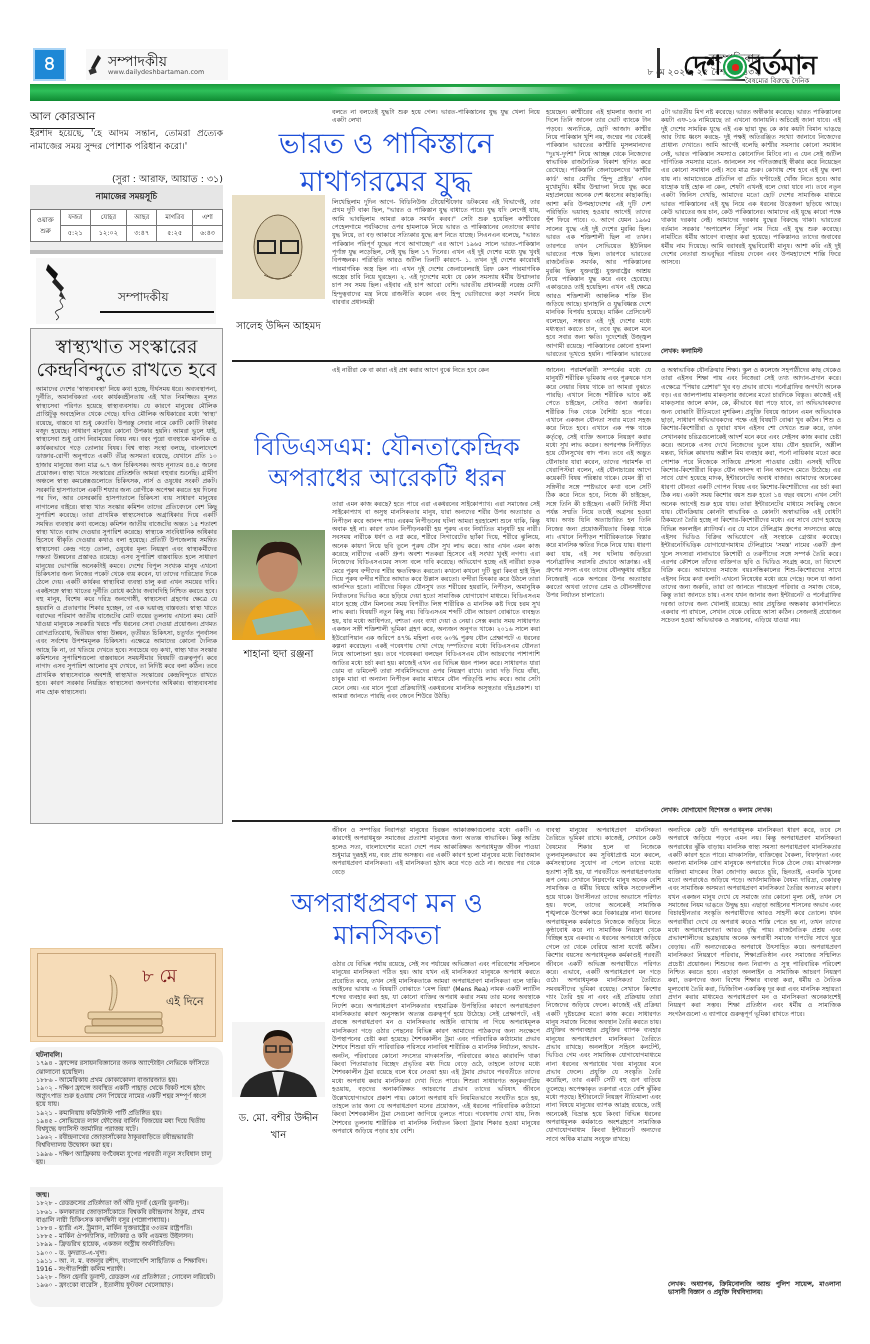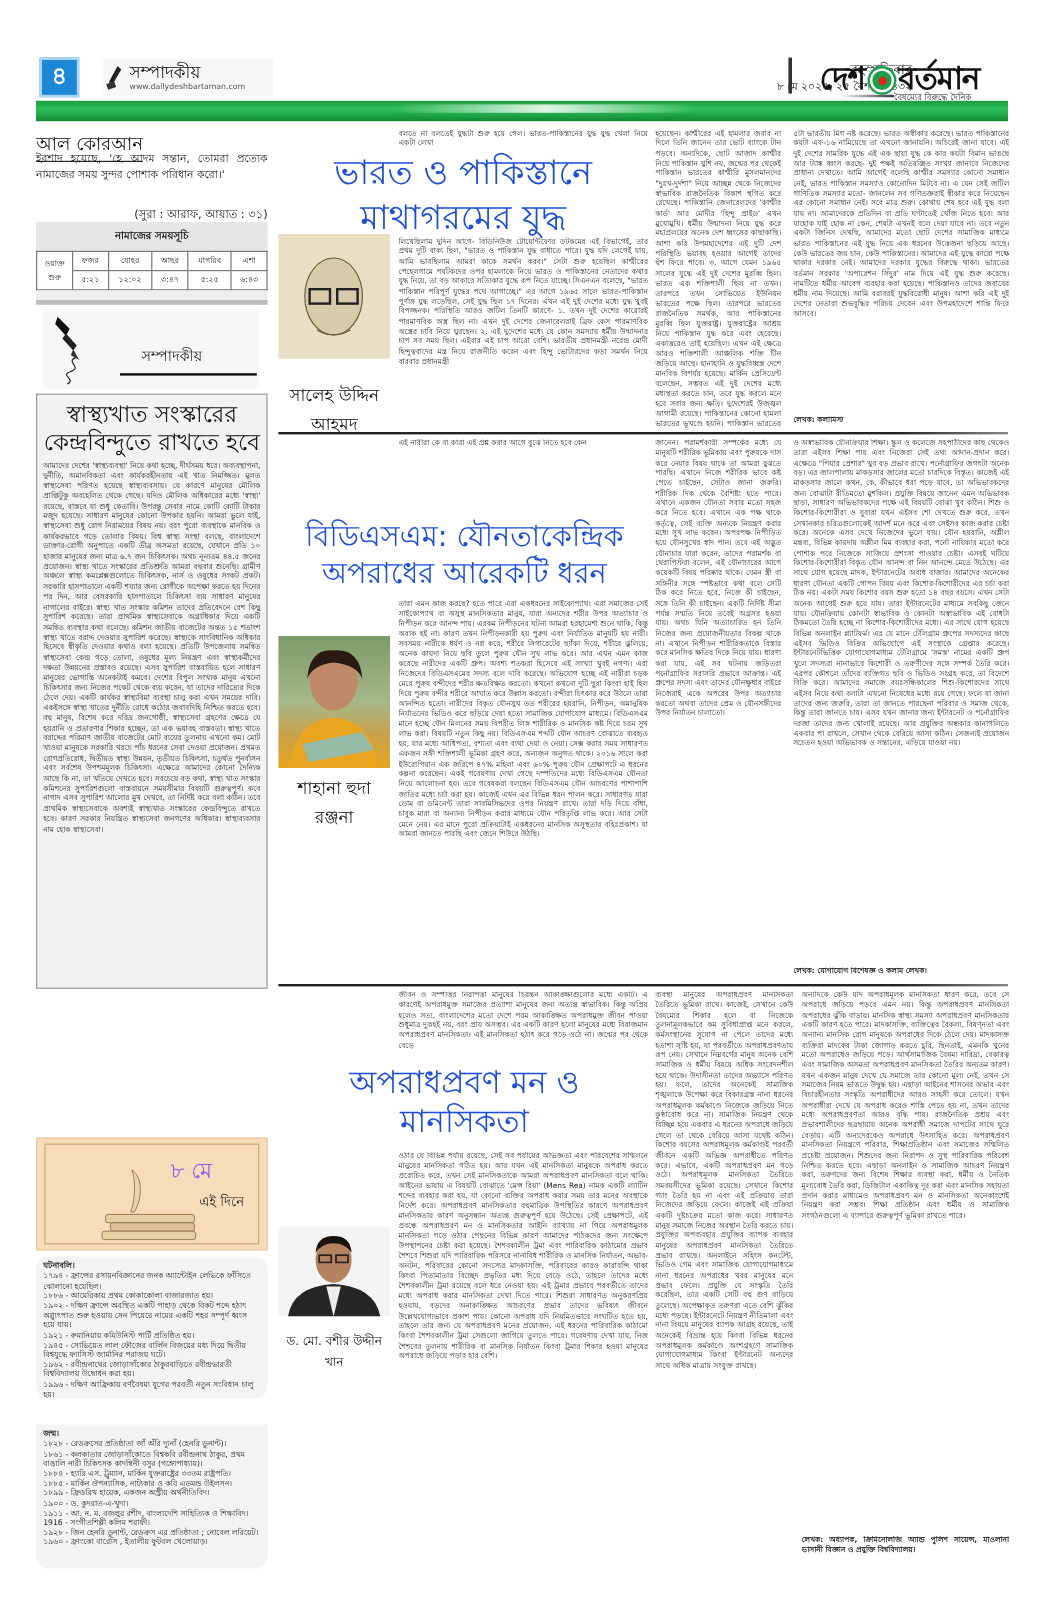--- a/index.html
+++ b/index.html
@@ -16,50 +16,50 @@
   .hdr-sep { left: 657px; top: 48px; width: 3px; height: 30px; background: #333; }
   .brand { left: 683px; top: 45px; font: bold 26px "DejaVu Serif", serif; color: #111; display: flex; align-items: center; letter-spacing: -1px; }
   .brand-dot { display: inline-block; width: 20px; height: 20px; border-radius: 50%; background: #1aa04a; border: 2px solid #fff; box-shadow: 0 0 0 2px #1aa04a; margin: 0 4px; position: relative; }
   .brand-dot::after { content: ""; position: absolute; left: 5px; top: 5px; width: 7px; height: 7px; border-radius: 50%; background: #e2231a; }
   .brand-tag { left: 745px; top: 75px; font-size: 7px; color: #222; }
   .brand-under { left: 700px; top: 79px; width: 45px; height: 2px; background: linear-gradient(90deg, #fff, #333); }
   .green-bar { left: 30px; top: 84px; width: 810px; height: 17px; background: linear-gradient(180deg, #1b9a3c 0%, #2ec05a 40%, #0f8a32 100%); }
   .green-bar::after { content: ""; position: absolute; left: 300px; top: 3px; width: 250px; height: 7px; background: linear-gradient(90deg, rgba(255,255,255,0), rgba(255,255,255,0.85), rgba(255,255,255,0)); }
 
   
-  .quran-title { left: 30px; top: 108px; font-size: 15px; border-bottom: 1px solid #222; padding-bottom: 1px; color: #111; }
+  .quran-title { left: 30px; top: 108px; font-size: 11px; border-bottom: 1px solid #222; padding-bottom: 1px; color: #111; }
   .quran-text { left: 30px; top: 127px; width: 193px; font-size: 9px; line-height: 13px; color: #222; text-align: justify; }
   .quran-ref { left: 30px; top: 172px; width: 193px; text-align: right; font-size: 9.5px; color: #222; }
   .prayer { left: 30px; top: 185px; width: 193px; }
   .prayer-head { background: #e6e6e6; text-align: center; font-size: 8.5px; font-weight: bold; padding: 5px 0; color: #222; }
   .prayer table { width: 100%; border-collapse: collapse; font-size: 6.5px; text-align: center; }
   .prayer td { border: 1px solid #777; padding: 2px 1px; height: 11px; }
   .prayer-foot { height: 8px; background: #eeeeee; margin-top: 0; }
   .prayer-foot2 { height: 4px; background: #bdbdbd; }
   .ed-banner { left: 36px; top: 258px; width: 180px; height: 66px; background: #f7f7f7; }
   .ed-pen { left: 44px; top: 262px; width: 30px; height: 60px; }
   .ed-label { left: 118px; top: 288px; font-size: 12px; color: #222; }
   .ed-line { left: 100px; top: 311px; width: 114px; height: 2px; background: #111; }
   .edbox { left: 30px; top: 328px; width: 193px; height: 496px; border: 1px solid #999; background: #f2f2f2; padding: 6px 5px; }
   .edbox h2 { font-weight: normal; font-size: 19px; line-height: 23px; text-align: center; color: #111; margin-bottom: 4px; }
   .body-text { font-size: 6.2px; line-height: 8.4px; text-align: justify; color: #222; }
   .may-box { left: 30px; top: 948px; width: 193px; height: 94px; background: #f6dcb8; border: 1px solid #e8c89b; }
   .may-inner { position: absolute; left: 6px; top: 4px; right: 6px; bottom: 4px; border: 1px solid #caa77b; }
-  .may-date { left: 142px; top: 962px; font-size: 18px; color: #8b5cf6; }
+  .may-date { left: 142px; top: 962px; font-size: 18px; color: #7f1d1d; }
   .may-sub { left: 166px; top: 993px; font-size: 11px; color: #222; }
   .books { left: 80px; top: 970px; width: 90px; height: 65px; }
   .events { left: 30px; top: 1047px; width: 193px; height: 118px; background: #f3f3f3; border-radius: 10px 10px 10px 10px; padding: 4px 6px; }
   .events .ev { font-size: 6.4px; line-height: 8.2px; color: #222; }
   .events .evh { font-size: 6.6px; font-weight: bold; line-height: 8.4px; }
 
   
   .art-title { text-align: center; color: #1d4ed8; font-weight: normal; }
   .col { font-size: 6.2px; line-height: 8.35px; text-align: justify; color: #222; overflow: hidden; }
   .photo { background: #e9dfc5; }
-  .caption { font-size: 14px; text-align: center; color: #111; }
+  .caption { font-size: 10px; text-align: center; color: #111; }
   .hr { height: 2px; background: linear-gradient(90deg, #222 0%, #222 85%, #888 100%); }
 </style>
 </head>
 <body>
 
 <div class="abs page-num">৪</div>
 <div class="abs sec-logo">
   <svg class="pen-ico" viewBox="0 0 14 22">
     <path d="M10 1 L13 4 L6 16 L3 14 Z" fill="#222"></path>
       <path d="M3 14 L6 16 L2 21 Z" fill="#555"></path>

